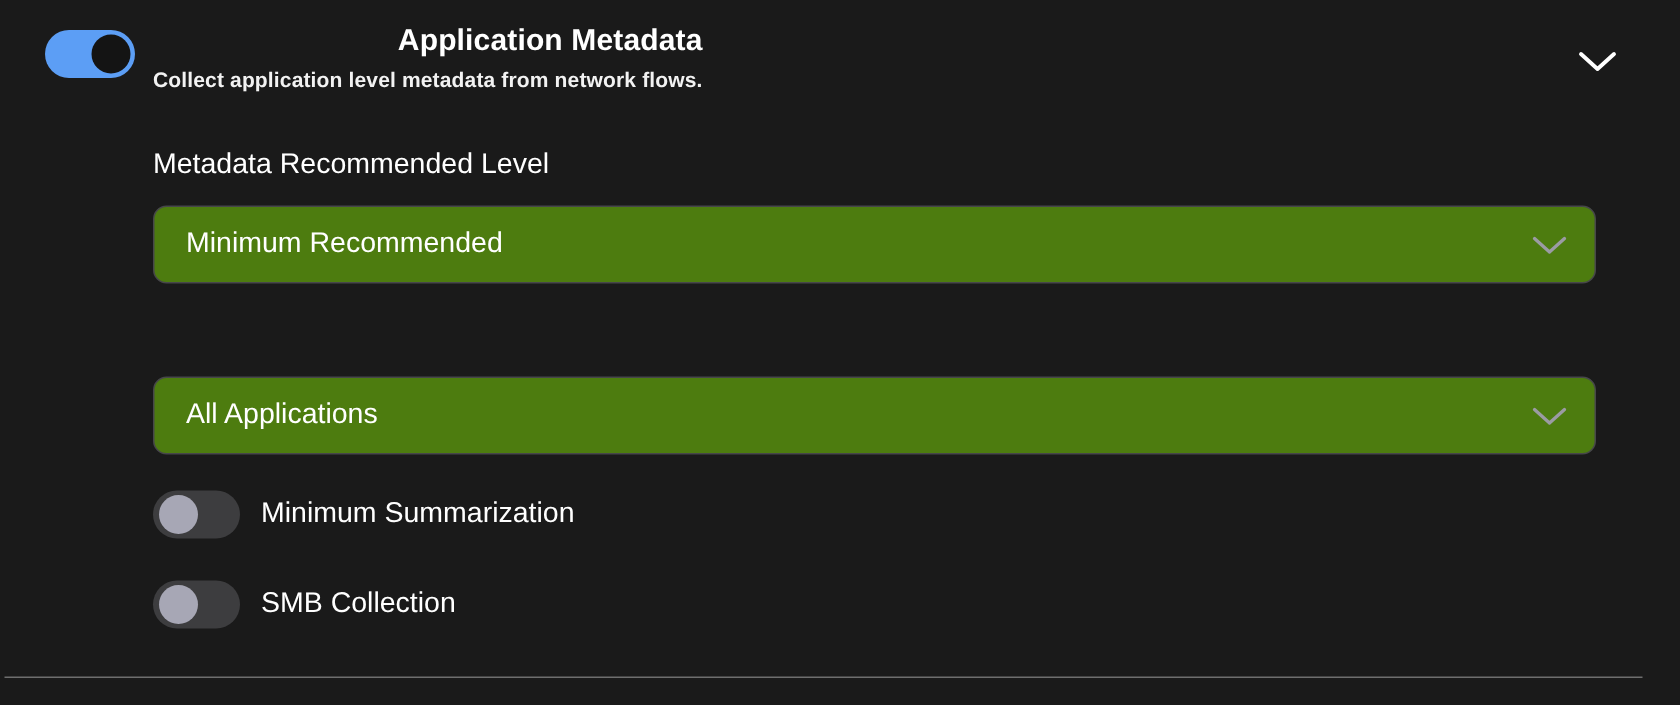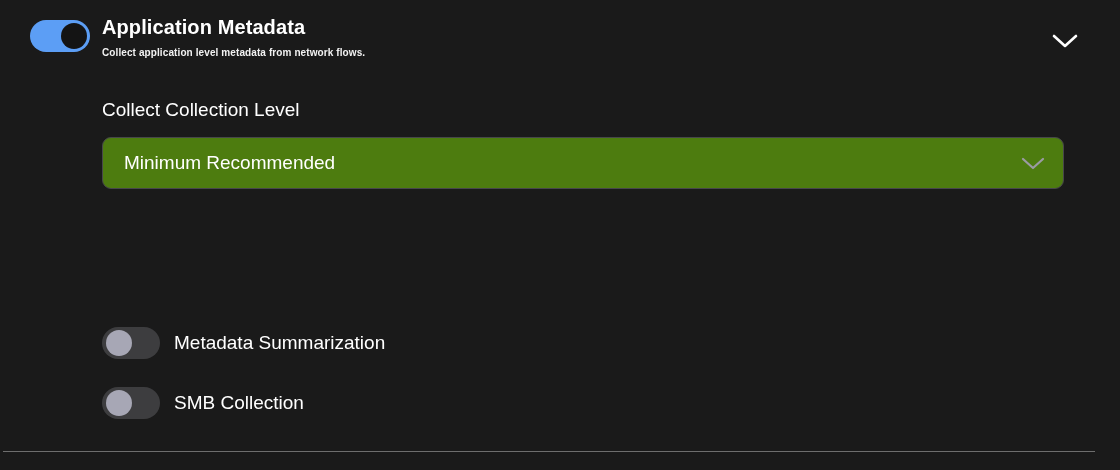--- a/index.html
+++ b/index.html
@@ -57,23 +57,24 @@
     position: absolute;
     left: 102px;
     top: 14px;
   }
   .header-title {
     font-size: 20px;
     font-weight: bold;
     line-height: 27px;
     color: #ffffff;
     letter-spacing: 0.1px;
+    text-align: right;
   }
   .header-subtitle {
-    font-size: 10px;
+    font-size: 14px;
     font-weight: bold;
     line-height: 22px;
     color: #f2f2f2;
     margin-top: 1px;
     letter-spacing: 0.1px;
   }
 
   .collapse-btn {
     position: absolute;
     right: 38px;
@@ -197,38 +198,46 @@
 
     <div class="collapse-btn">
       <span>
         <svg width="26" height="16" viewBox="0 0 26 16">
           <path d="M2 3 L13 13 L24 3" fill="none" stroke="#ffffff" stroke-width="2.6" stroke-linecap="round" stroke-linejoin="round"></path>
         </svg>
       </span>
     </div>
   </div>
 
-  <div class="field-label" id="label-level">Collect Collection Level</div>
+  <div class="field-label" id="label-level">Metadata Recommended Level</div>
 
   <div class="select" id="select-level">
     <div class="select-value">Minimum Recommended</div>
     <div class="select-chevron">
       <svg width="24" height="14" viewBox="0 0 24 14">
         <path d="M2 3 L12 12 L22 3" fill="none" stroke="#9b9ba3" stroke-width="2.2" stroke-linecap="round" stroke-linejoin="round"></path>
       </svg>
     </div>
   </div>
 
 
+  <div class="select" id="select-scope">
+    <div class="select-value">All Applications</div>
+    <div class="select-chevron">
+      <svg width="24" height="14" viewBox="0 0 24 14">
+        <path d="M2 3 L12 12 L22 3" fill="none" stroke="#9b9ba3" stroke-width="2.2" stroke-linecap="round" stroke-linejoin="round"></path>
+      </svg>
+    </div>
+  </div>
 
   <div class="switch-row" id="row-summarization">
     <div class="switch">
       <div class="knob"></div>
     </div>
-    <div class="switch-label">Metadata Summarization</div>
+    <div class="switch-label">Minimum Summarization</div>
   </div>
 
   <div class="switch-row" id="row-smb">
     <div class="switch">
       <div class="knob"></div>
     </div>
     <div class="switch-label">SMB Collection</div>
   </div>
 
   <div class="divider"></div>

